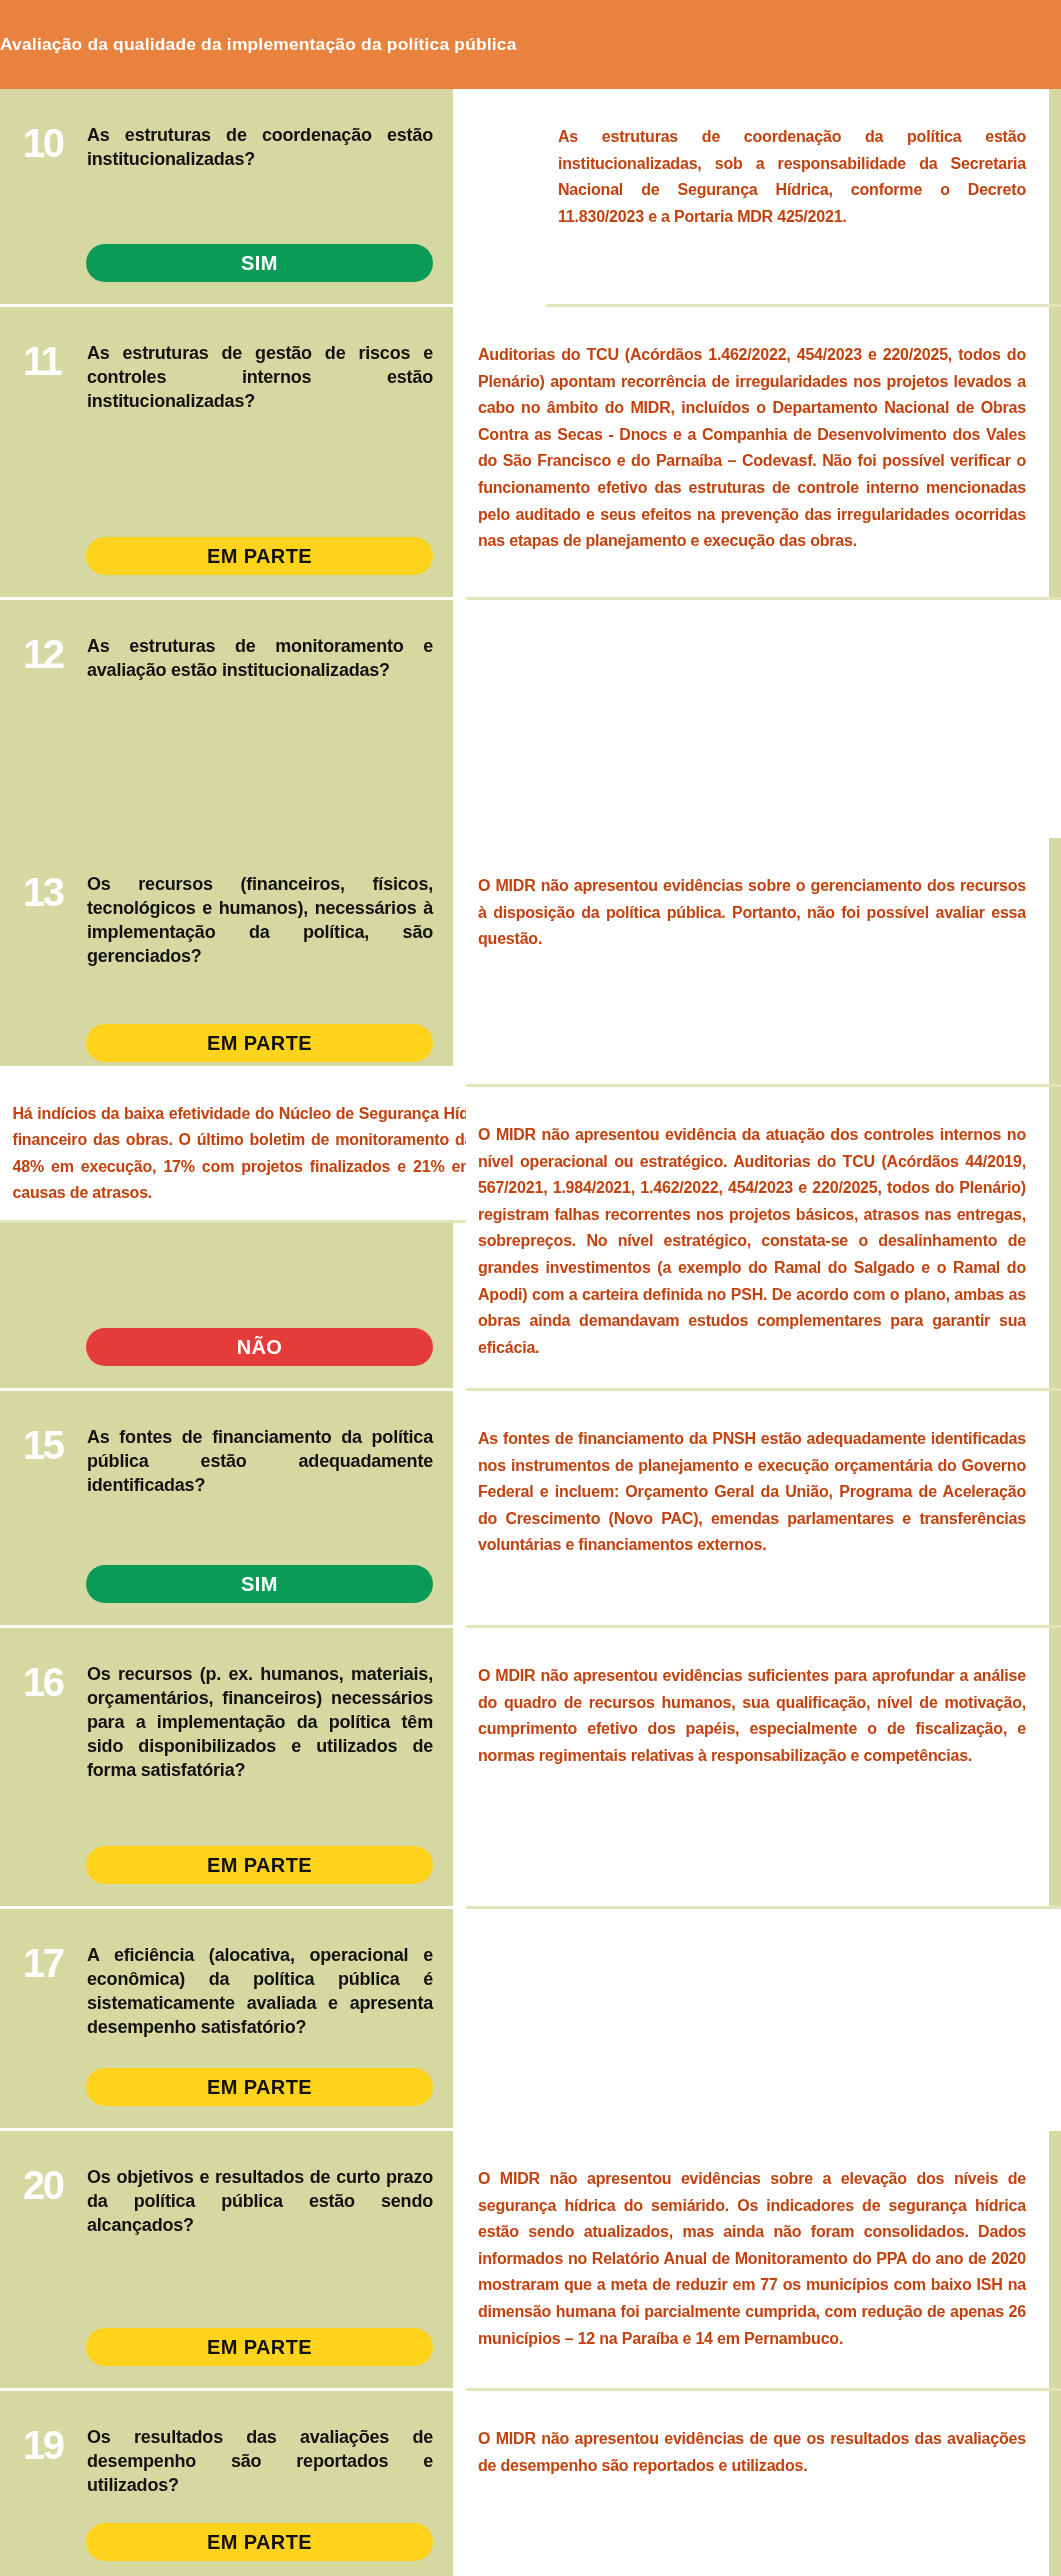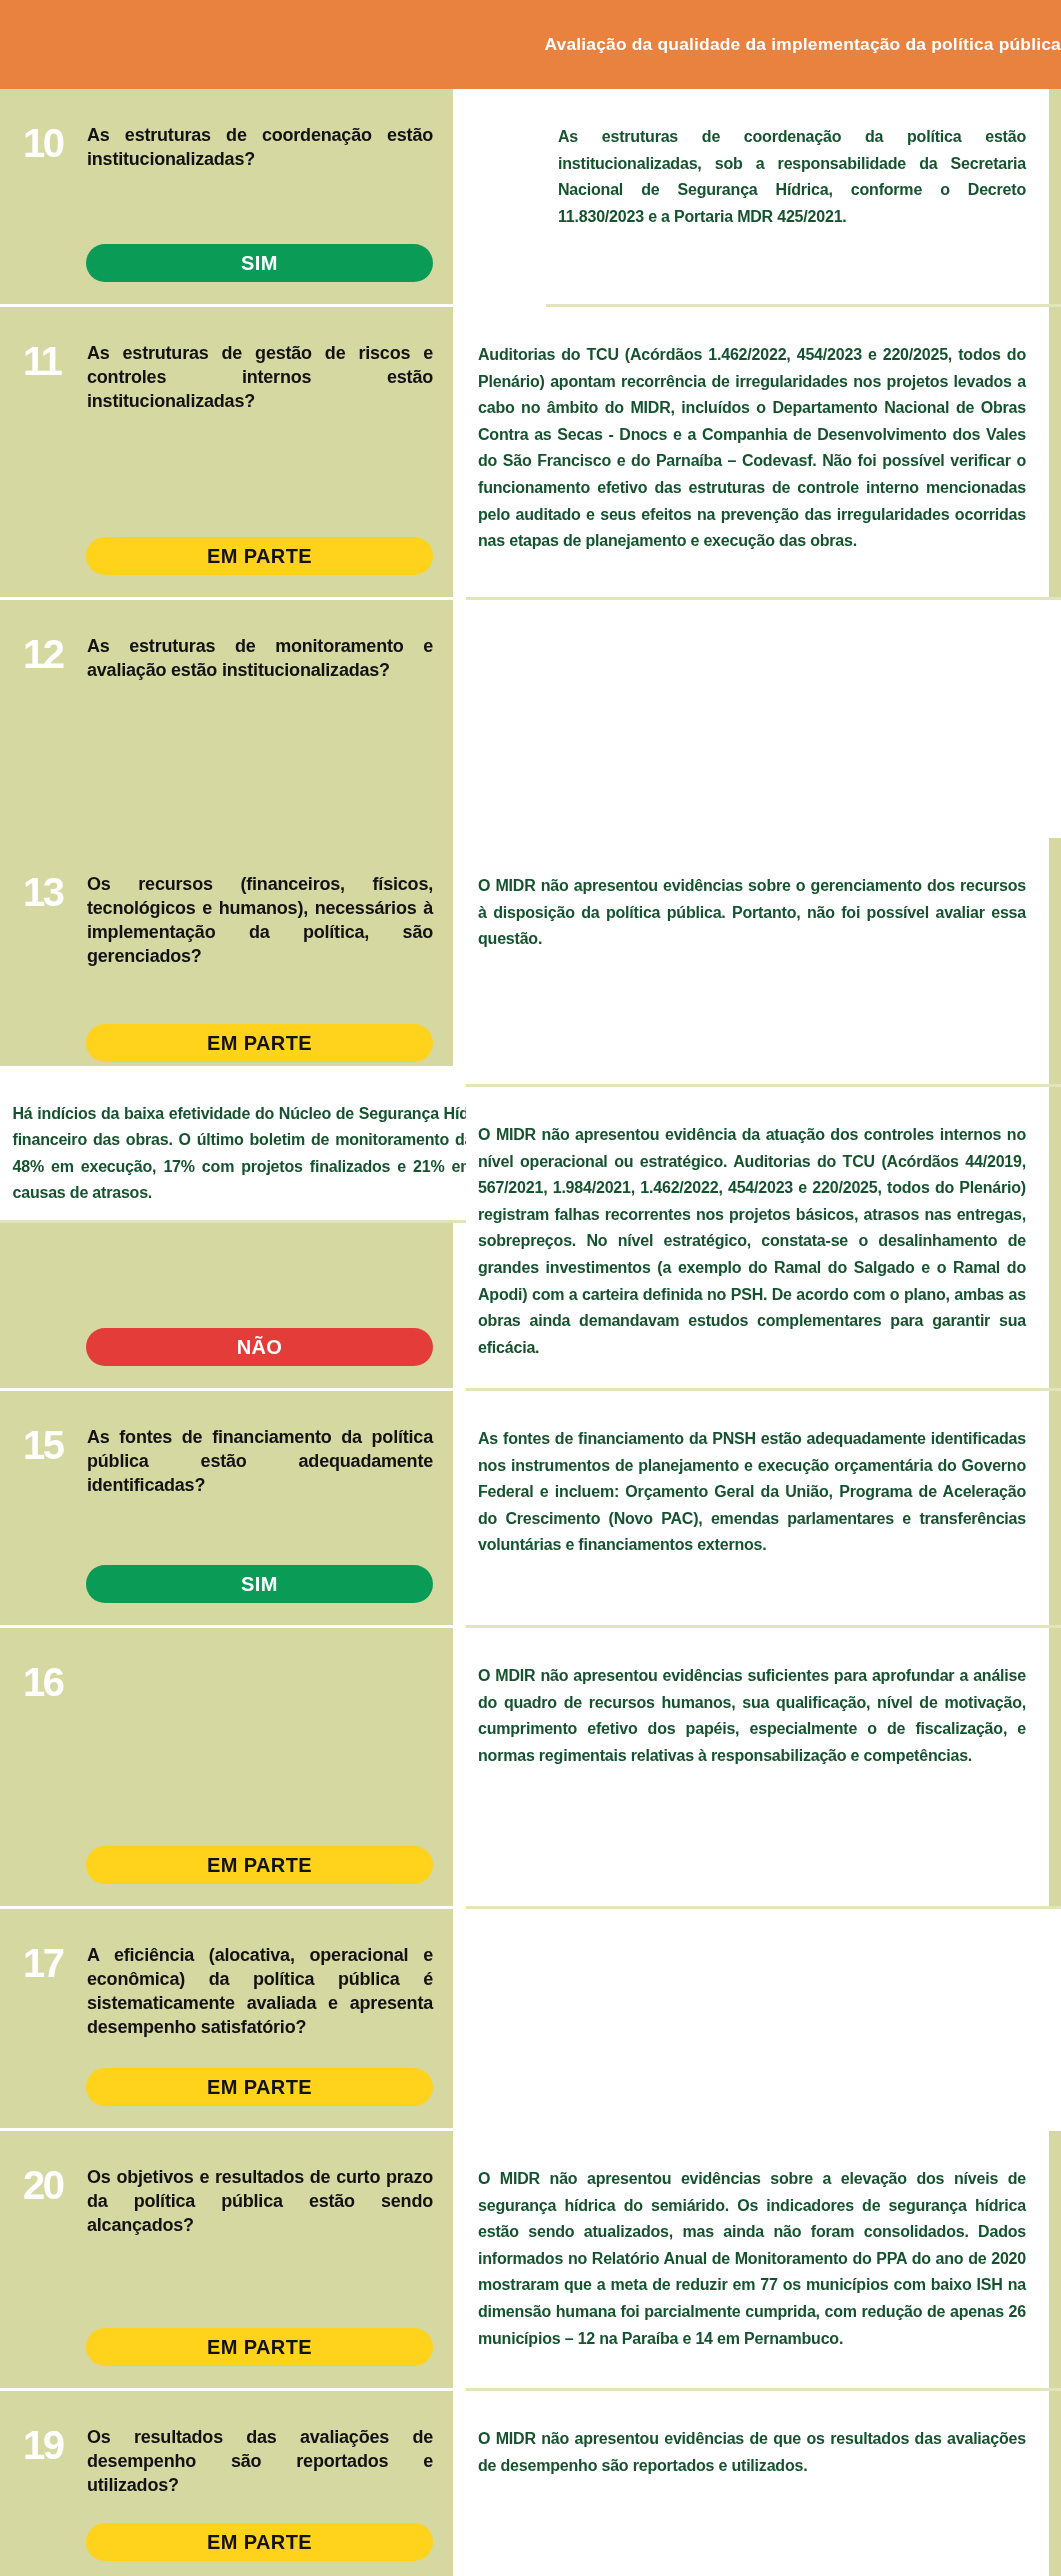--- a/index.html
+++ b/index.html
@@ -14,21 +14,21 @@
     height: 2576px;
     background: #ffffff;
     overflow: hidden;
   }
   
   .header {
     height: 89px;
     background: #e8823e;
     display: flex;
     align-items: center;
-    justify-content: flex-end;
+    justify-content: flex-start;
   }
   .header .title {
     color: #ffffff;
     font-size: 17.4px;
     font-weight: 700;
     letter-spacing: 0.2px;
     text-align: center;
   }
   
   .row {
@@ -98,21 +98,21 @@
   .pill[data-status="em-parte"] { background: #ffd21c; color: #121212; }
   .pill[data-status="nao"]      { background: #e43c39; color: #ffffff; }
 
   .acell {
     position: relative;
     box-sizing: border-box;
     flex: 1;
     background: #ffffff;
     border-bottom: 3.3px solid #e2e4bc;
     padding: 35px 35px 13.3px 12.5px;
-    color: #14532d;
+    color: #c2410c;
     font-size: 16px;
     font-weight: 700;
     line-height: 26.6px;
     letter-spacing: -0.2px;
     text-align: justify;
   }
   .acell::after {
     content: "";
     position: absolute;
     top: 0;
@@ -208,20 +208,21 @@
       <div class="pill" data-status="sim">SIM</div>
     </div>
     <div class="gap"></div>
     <div class="acell">As fontes de financiamento da PNSH estão adequadamente identificadas nos instrumentos de planejamento e execução orçamentária do Governo Federal e incluem: Orçamento Geral da União, Programa de Aceleração do Crescimento (Novo PAC), emendas parlamentares e transferências voluntárias e financiamentos externos.</div>
   </section>
 
   <section class="row h6">
     <div class="qcell">
       <div class="qtop">
         <div class="qnum">16</div>
+        <div class="qtext">Os recursos (p. ex. humanos, materiais, orçamentários, financeiros) necessários para a implementação da política têm sido disponibilizados e utilizados de forma satisfatória?</div>
       </div>
       <div class="pill" data-status="em-parte">EM PARTE</div>
     </div>
     <div class="gap"></div>
     <div class="acell">O MDIR não apresentou evidências suficientes para aprofundar a análise do quadro de recursos humanos, sua qualificação, nível de motivação, cumprimento efetivo dos papéis, especialmente o de fiscalização, e normas regimentais relativas à responsabilização e competências.</div>
   </section>
 
   <section class="row h7">
     <div class="qcell">
       <div class="qtop">

